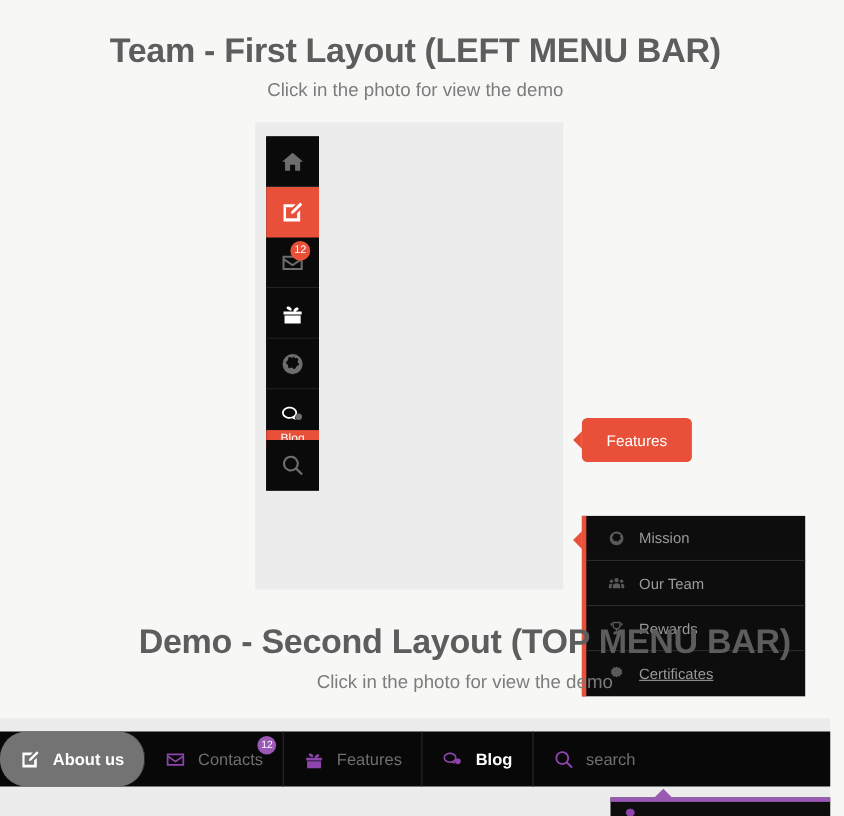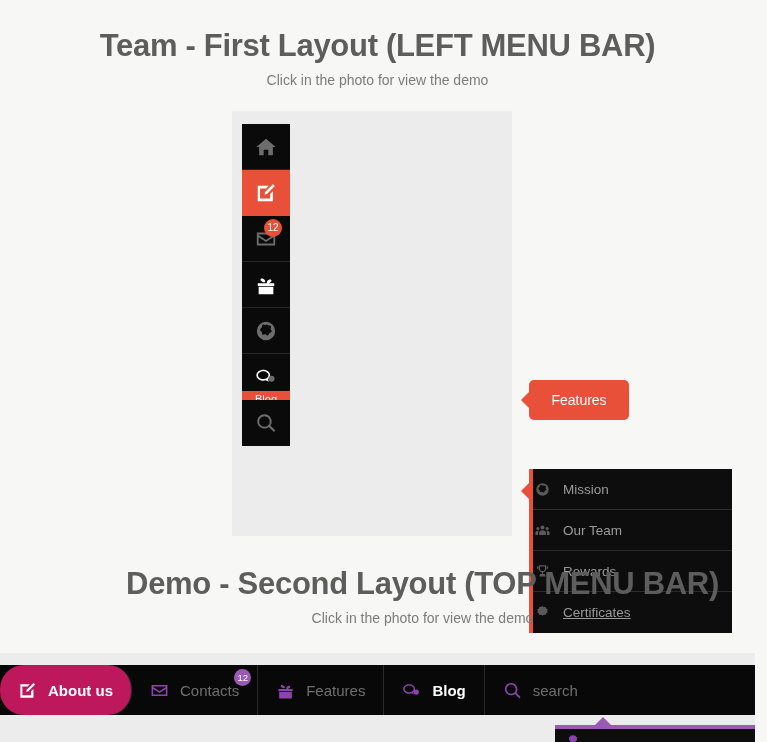--- a/index.html
+++ b/index.html
@@ -20,21 +20,21 @@
   
   .section-head { width: 755px; text-align: center; }
   .section-title {
     font-size: 31px;
     font-weight: bold;
     color: #5d5d5d;
     letter-spacing: -0.3px;
     line-height: 1.15;
   }
   .section-sub {
-    font-size: 14px;
+    font-size: 17px;
     color: #7c7c7c;
     margin-top: 8px;
     line-height: 1.2;
   }
 
   #head-one { position: absolute; left: 0; top: 28px; }
   #head-two { position: absolute; left: 0; top: 566px; margin-left: 45px; }
 
   
   #demo-one {
@@ -142,21 +142,21 @@
     left: -12px;
     top: 14px;
     border-top: 8px solid transparent;
     border-bottom: 8px solid transparent;
     border-right: 8px solid #e8503a;
   }
   .sub-item {
     height: 41px;
     display: flex;
     align-items: center;
-    padding-left: 2px;
+    padding-left: 20px;
     border-bottom: 1px solid #2c2c2c;
     color: #9a9a9a;
     font-size: 13.5px;
   }
   .sub-item:last-child { border-bottom: none; text-decoration: underline; }
   .sub-ico { width: 15px; height: 15px; margin-right: 13px; flex: 0 0 15px; }
   .sub-ico path, .sub-ico circle, .sub-ico rect, .sub-ico polygon { fill: #5a5a5a; }
 
   
   #demo-two {
@@ -183,21 +183,21 @@
     align-items: center;
     justify-content: center;
     gap: 11px;
     padding: 0 18px;
     border-right: 1px solid #2a2a2a;
     color: #6f6f6f;
     font-size: 15px;
     white-space: nowrap;
   }
   .tb-item:last-child { border-right: none; }
-  .tb-item.active { background: #be185d; color: #ffffff; font-weight: bold; border-radius: 24px; }
+  .tb-item.active { background: #737373; color: #ffffff; font-weight: bold; border-radius: 24px; }
   .tb-item.hover { color: #ffffff; font-weight: bold; }
   .tb-ico { width: 19px; height: 19px; flex: 0 0 19px; }
   .tb-ico path, .tb-ico circle, .tb-ico rect, .tb-ico polygon, .tb-ico ellipse { fill: #8e44ad; }
   .tb-item.active .tb-ico path, .tb-item.active .tb-ico rect { fill: #ffffff; }
   .tb-badge {
     position: absolute;
     top: 4px;
     right: 6px;
     min-width: 17px;
     height: 17px;

